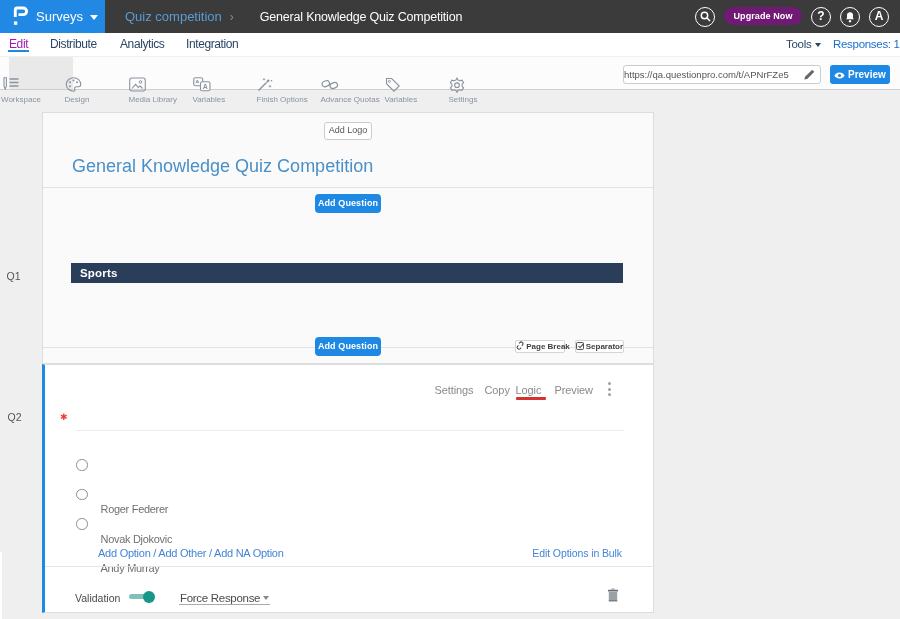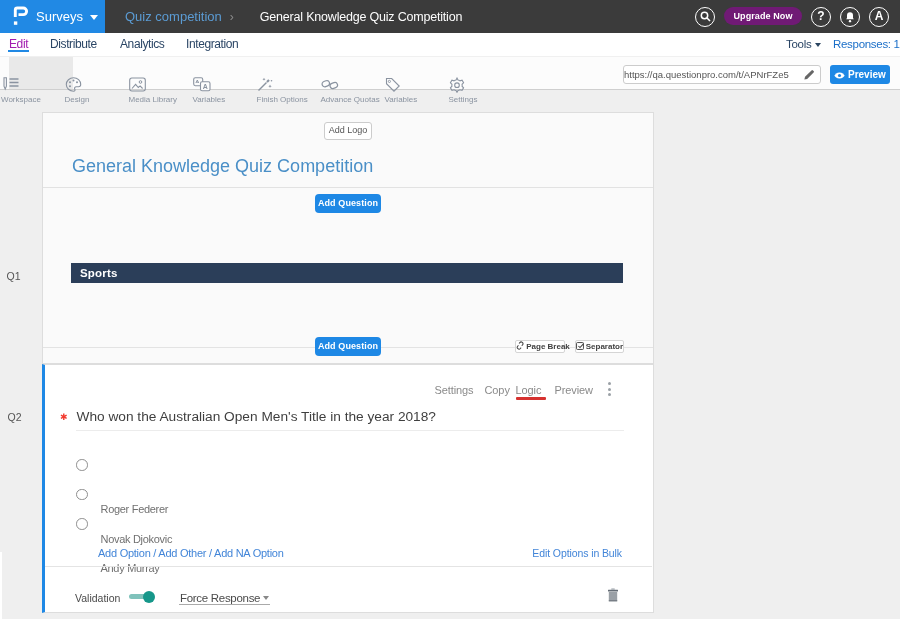--- a/index.html
+++ b/index.html
@@ -222,21 +222,20 @@
   <div class="q2link" style="left:439.5px">Copy</div>
   <div class="q2link" style="left:470.5px">Logic</div>
   <div class="q2link" style="left:509.5px">Preview</div>
   <div id="logicline"></div>
   <div id="dots">
       <i></i>
       <i></i>
       <i></i>
     </div>
   <div id="qstar">✱</div>
-  <div id="qtext">Who won the Australian Open Men's Title in the year 2018?</div>
   <div id="qline"></div>
   <div class="radio" style="top:94px"></div>
     <div class="rlabel" style="top:94px">Roger Federer</div>
   <div class="radio" style="top:123.5px"></div>
     <div class="rlabel" style="top:123.5px">Novak Djokovic</div>
   <div class="radio" style="top:153.3px"></div>
     <div class="rlabel" style="top:153.3px">Andy Murray</div>
   <div id="addopts">Add Option / Add Other / Add NA Option</div>
   <div id="editbulk">Edit Options in Bulk</div>
   <div id="hr3"></div>

